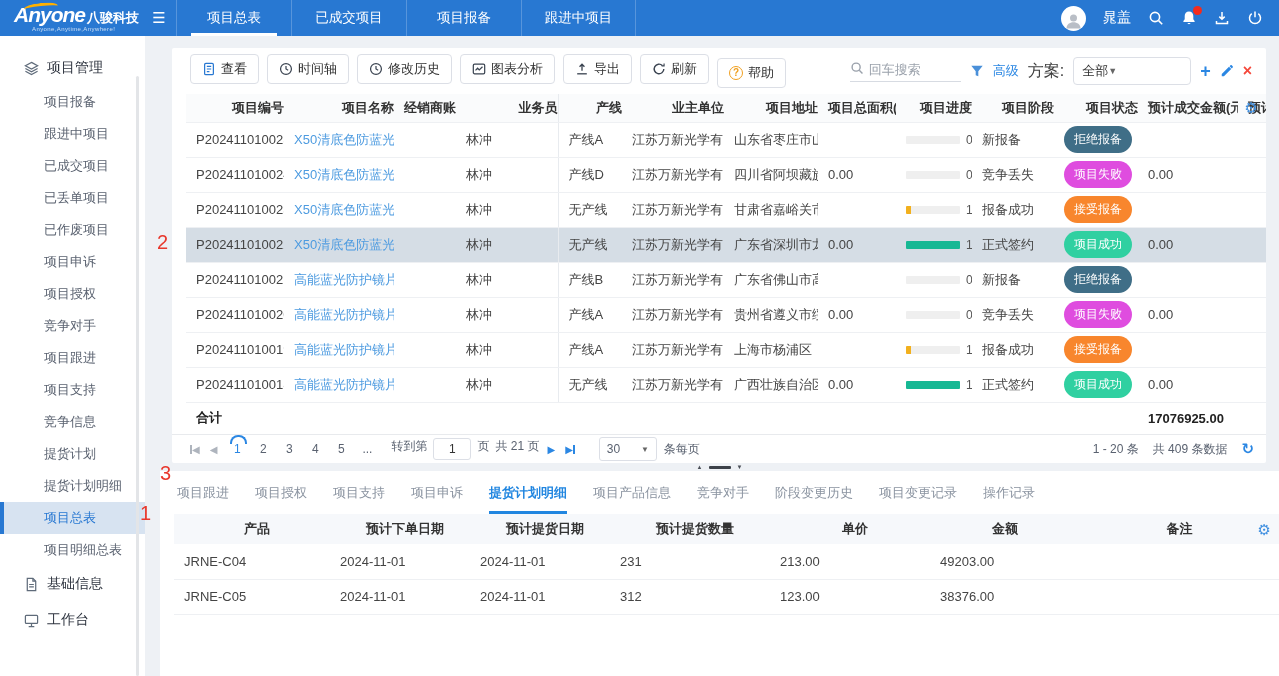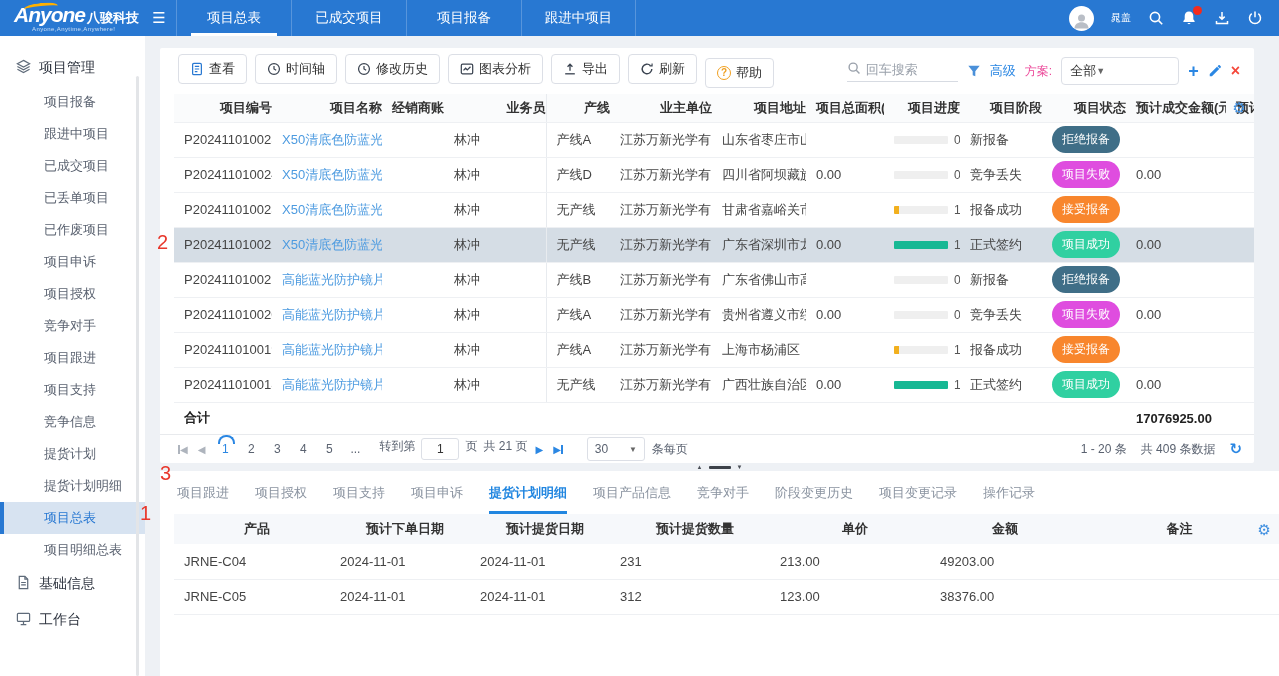--- a/index.html
+++ b/index.html
@@ -14,45 +14,45 @@
   .logo-cn { font-size:13px; font-weight:bold; margin-left:2px; }
   .logo-arc { position:absolute; top:3px; left:24px; width:34px; height:9px; border-top:3px solid #ffb000; border-radius:50%; transform:rotate(-6deg); }
   .logo-tag { font-size:6px; color:rgba(255,255,255,.75); letter-spacing:.4px; margin-top:1px; padding-left:18px; }
   .nav-burger { width:34px; display:flex; align-items:center; justify-content:center; font-size:15px; cursor:pointer; }
   .nav-tabs { display:flex; align-items:stretch; }
   .nav-tab { width:115px; display:flex; align-items:center; justify-content:center; font-size:13.5px; border-left:1px solid rgba(255,255,255,.22); cursor:pointer; position:relative; }
   .nav-tab:last-child { border-right:1px solid rgba(255,255,255,.22); }
   .nav-tab.active::after { content:""; position:absolute; left:14px; right:14px; bottom:0; height:3px; background:#fff; }
   .nav-right { margin-left:auto; display:flex; align-items:center; gap:17px; padding-right:16px; }
   .avatar { width:25px; height:25px; border-radius:50%; background:#fff; display:flex; align-items:flex-end; justify-content:center; overflow:hidden; }
-  .username { font-size:10px;text-align:center; }
+  .username { font-size:14px;text-align:center; }
   .nav-ico { position:relative; display:flex; align-items:center; cursor:pointer; }
   .bell-dot { position:absolute; top:-4px; right:-5px; width:9px; height:9px; border-radius:50%; background:#f32b1e; }
 
   
   .sidebar { position:absolute; top:36px; left:0; bottom:0; width:145px; background:#fff; padding-top:14px; z-index:2; }
   .side-scroll { position:absolute; top:40px; bottom:0; left:136px; width:3px; background:#e3e5e8; border-radius:2px; }
-  .side-group { display:flex; align-items:flex-start; gap:8px; padding:9px 0 9px 16px; font-size:14px; color:#2f3540; cursor:pointer; }
+  .side-group { display:flex; align-items:center; gap:8px; padding:9px 0 9px 24px; font-size:14px; color:#2f3540; cursor:pointer; }
   .side-item { padding:8px 0 8px 44px; font-size:13px; color:#5a6270; cursor:pointer; position:relative; height:32px; line-height:16px; }
   .side-item.selected { background:#d7e3f1; color:#2878d2; }
   .side-item.selected::before { content:""; position:absolute; left:0; top:0; bottom:0; width:4px; background:#2878d2; }
 
   
   .content { position:absolute; top:36px; left:145px; right:0; bottom:0; background:#eef1f5; display:flex; flex-direction:column; padding:12px 0 0 15px; }
-  .panel-upper { background:#fff; width:1094px; border-radius:2px; }
+  .panel-upper { background:#fff; width:1094px; border-radius:2px;margin-left:12px; }
   .toolbar { display:flex; align-items:center; height:46px; padding:0 14px 0 18px; }
   .tbtn { display:inline-flex; align-items:center; gap:5px; height:30px; padding:0 11px; border:1px solid #dcdfe6; border-radius:4px; background:#fff; font-size:13px; color:#333; margin-right:8px; cursor:pointer; }
   .tbi { display:inline-flex; align-items:center; }
   .help-q { display:inline-flex; width:14px; height:14px; border:1.5px solid #f0a020; border-radius:50%; color:#f0a020; font-size:10px; font-weight:bold; align-items:center; justify-content:center; }
   .tb-right { margin-left:auto; display:flex; align-items:center; gap:9px; }
   .tb-search { display:flex; align-items:center; gap:5px; border-bottom:1px solid #d7dbe2; padding-bottom:3px; color:#9aa1ab; }
   .tb-search input { border:none; outline:none; width:92px; font-size:13px; color:#333; font-family:inherit; }
   .tb-search input::placeholder { color:#9aa1ab; }
   .adv-link { color:#2b87e3; font-size:13px; cursor:pointer; }
-  .scheme-lab { color:#ec4899; font-size:12px; }
+  .scheme-lab { color:#404040; font-size:16px; }
   .scheme-sel { display:flex; align-items:center; justify-content:flex-start; width:118px; height:28px; border:1px solid #dcdfe6; border-radius:4px; padding:0 8px; cursor:pointer; }
   .scheme-sel .caret { color:#666; font-size:9px; }
   .ic-plus { color:#2b87e3; font-size:18px; font-weight:bold; cursor:pointer; line-height:1; }
   .ic-x { color:#f5483b; font-size:16px; font-weight:bold; cursor:pointer; line-height:1; }
 
   
   .maintable-wrap { position:relative; }
   table { border-collapse:collapse; table-layout:fixed; }
   .maintable { width:1080px; margin-left:14px; }
   .maintable th { height:28px; background:#fafbfc; font-size:13px; font-weight:bold; color:#333; text-align:right; padding:0 0 0 10px; white-space:nowrap; overflow:hidden; border-bottom:1px solid #eef0f3; }

